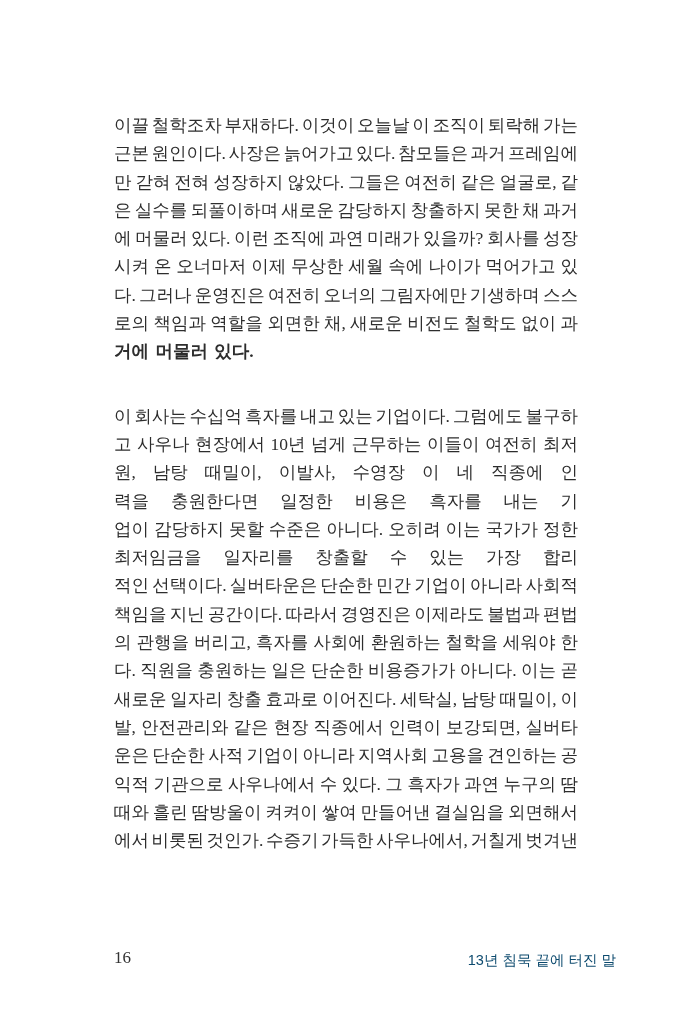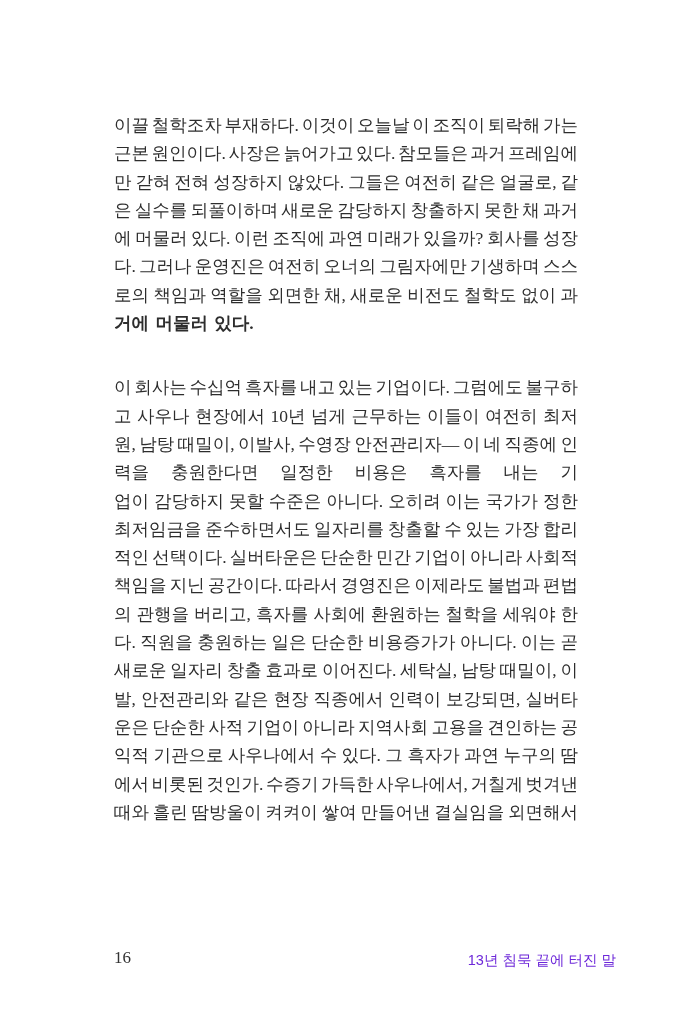--- a/index.html
+++ b/index.html
@@ -55,54 +55,55 @@
     font-family: "Liberation Serif", "DejaVu Serif", serif;
     font-size: 17px;
     color: #333333;
   }
   .footer-title {
     position: absolute;
     right: 113px;
     top: 943px;
     font-family: "Liberation Sans", "DejaVu Sans", sans-serif;
     font-size: 14.5px;
-    color: #6d28d9;
+    color: #0c4a6e;
   }
 </style>
 </head>
 <body>
 
 <div class="page" style="background: rgb(255, 255, 255);">
   <main class="body-text" id="body-text" style="color: rgb(45, 45, 45);">
       <div class="para">
         <div class="line"><span>이끌</span><span>철학조차</span><span>부재하다.</span><span>이것이</span><span>오늘날</span><span>이</span><span>조직이</span><span>퇴락해</span><span>가는</span></div>
         <div class="line"><span>근본</span><span>원인이다.</span><span>사장은</span><span>늙어가고</span><span>있다.</span><span>참모들은</span><span>과거</span><span>프레임에</span></div>
         <div class="line"><span>만</span><span>갇혀</span><span>전혀</span><span>성장하지</span><span>않았다.</span><span>그들은</span><span>여전히</span><span>같은</span><span>얼굴로,</span><span>같</span></div>
         <div class="line"><span>은</span><span>실수를</span><span>되풀이하며</span><span>새로운</span><span>감당하지</span><span>창출하지</span><span>못한</span><span>채</span><span>과거</span></div>
         <div class="line"><span>에</span><span>머물러</span><span>있다.</span><span>이런</span><span>조직에</span><span>과연</span><span>미래가</span><span>있을까?</span><span>회사를</span><span>성장</span></div>
+        <div class="line"><span>시켜</span><span>온</span><span>오너마저</span><span>이제</span><span>무상한</span><span>세월</span><span>속에</span><span>나이가</span><span>먹어가고</span><span>있</span></div>
         <div class="line"><span>다.</span><span>그러나</span><span>운영진은</span><span>여전히</span><span>오너의</span><span>그림자에만</span><span>기생하며</span><span>스스</span></div>
         <div class="line"><span>로의</span><span>책임과</span><span>역할을</span><span>외면한</span><span>채,</span><span>새로운</span><span>비전도</span><span>철학도</span><span>없이</span><span>과</span></div>
         <div class="line plain">거에 머물러 있다.</div>
       </div>
       <div class="para">
         <div class="line"><span>이</span><span>회사는</span><span>수십억</span><span>흑자를</span><span>내고</span><span>있는</span><span>기업이다.</span><span>그럼에도</span><span>불구하</span></div>
         <div class="line"><span>고</span><span>사우나</span><span>현장에서</span><span>10년</span><span>넘게</span><span>근무하는</span><span>이들이</span><span>여전히</span><span>최저</span></div>
-        <div class="line"><span>원,</span><span>남탕</span><span>때밀이,</span><span>이발사,</span><span>수영장</span><span>안전관리자—</span><span>이</span><span>네</span><span>직종에</span><span>인</span></div>
+        <div class="line"><span>원,</span><span>남탕</span><span>때밀이,</span><span>이발사,</span><span>수영장</span><span>이</span><span>네</span><span>직종에</span><span>인</span></div>
         <div class="line"><span>력을</span><span>충원한다면</span><span>일정한</span><span>비용은</span><span>흑자를</span><span>내는</span><span>기</span></div>
         <div class="line"><span>업이</span><span>감당하지</span><span>못할</span><span>수준은</span><span>아니다.</span><span>오히려</span><span>이는</span><span>국가가</span><span>정한</span></div>
-        <div class="line"><span>최저임금을</span><span>준수하면서도</span><span>일자리를</span><span>창출할</span><span>수</span><span>있는</span><span>가장</span><span>합리</span></div>
+        <div class="line"><span>최저임금을</span><span>일자리를</span><span>창출할</span><span>수</span><span>있는</span><span>가장</span><span>합리</span></div>
         <div class="line"><span>적인</span><span>선택이다.</span><span>실버타운은</span><span>단순한</span><span>민간</span><span>기업이</span><span>아니라</span><span>사회적</span></div>
         <div class="line"><span>책임을</span><span>지닌</span><span>공간이다.</span><span>따라서</span><span>경영진은</span><span>이제라도</span><span>불법과</span><span>편법</span></div>
         <div class="line"><span>의</span><span>관행을</span><span>버리고,</span><span>흑자를</span><span>사회에</span><span>환원하는</span><span>철학을</span><span>세워야</span><span>한</span></div>
         <div class="line"><span>다.</span><span>직원을</span><span>충원하는</span><span>일은</span><span>단순한</span><span>비용증가가</span><span>아니다.</span><span>이는</span><span>곧</span></div>
         <div class="line"><span>새로운</span><span>일자리</span><span>창출</span><span>효과로</span><span>이어진다.</span><span>세탁실,</span><span>남탕</span><span>때밀이,</span><span>이</span></div>
         <div class="line"><span>발,</span><span>안전관리와</span><span>같은</span><span>현장</span><span>직종에서</span><span>인력이</span><span>보강되면,</span><span>실버타</span></div>
         <div class="line"><span>운은</span><span>단순한</span><span>사적</span><span>기업이</span><span>아니라</span><span>지역사회</span><span>고용을</span><span>견인하는</span><span>공</span></div>
         <div class="line"><span>익적</span><span>기관으로</span><span>사우나에서</span><span>수</span><span>있다.</span><span>그</span><span>흑자가</span><span>과연</span><span>누구의</span><span>땀</span></div>
+        <div class="line"><span>때와</span><span>흘린</span><span>땀방울이</span><span>켜켜이</span><span>쌓여</span><span>만들어낸</span><span>결실임을</span><span>외면해서</span></div>
         <div class="line"><span>에서</span><span>비롯된</span><span>것인가.</span><span>수증기</span><span>가득한</span><span>사우나에서,</span><span>거칠게</span><span>벗겨낸</span></div>
-        <div class="line"><span>때와</span><span>흘린</span><span>땀방울이</span><span>켜켜이</span><span>쌓여</span><span>만들어낸</span><span>결실임을</span><span>외면해서</span></div>
       </div>
     </main>
   <div class="page-footer">
     <span class="footer-page-num">16</span>
     <span class="footer-title">13년 침묵 끝에 터진 말</span>
   </div>
 </div>
 
 </body></html>

